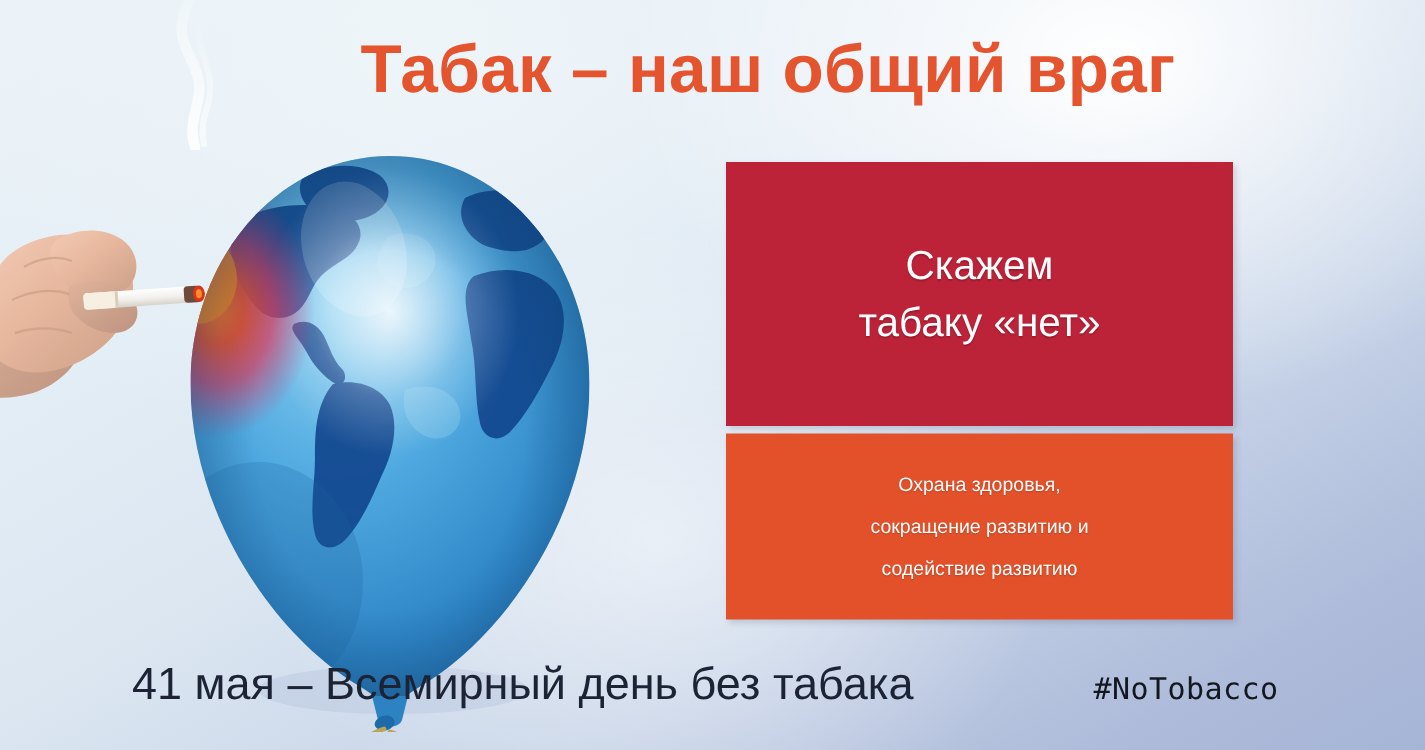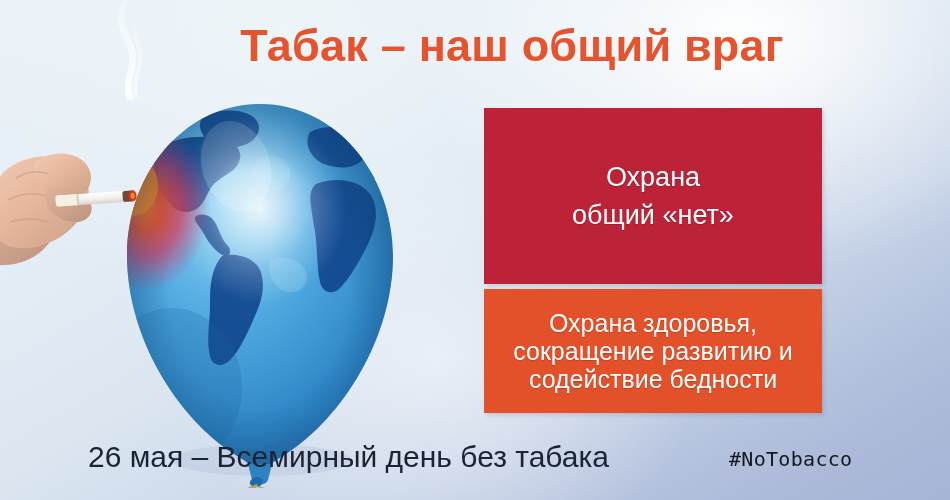--- a/index.html
+++ b/index.html
@@ -52,21 +52,21 @@
   }
 
   
   .panel-orange{
     position:absolute;left:484px;top:289px;width:338px;height:124px;
     background:#e2512a;
     box-shadow:2px 2px 4px rgba(60,60,80,.18);
     display:flex;align-items:center;justify-content:center;
   }
   .panel-orange .txt{
-    color:#ffffff;font-size:25px;line-height:28px;text-align:center;font-weight:400;
+    color:#ffffff;font-size:13px;line-height:28px;text-align:center;font-weight:400;
     text-shadow:0 1px 1px rgba(0,0,0,.18);padding:0 8px;
   }
 
   
   .bottom-line{
     position:absolute;left:88px;top:440px;
     font-size:30px;color:#1b2334;font-weight:400;white-space:nowrap;
   }
   .hashtag{
     position:absolute;left:729px;top:447px;
@@ -235,29 +235,29 @@
         <ellipse cx="141" cy="93.5" rx="4" ry="5.5" fill="#d8361b"></ellipse>
         <ellipse cx="141" cy="93.5" rx="2" ry="3" fill="#ff8c2a"></ellipse>
       </g>
     </svg>
   </div>
 
   <div class="title">Табак – наш общий враг</div>
 
   <div class="panel-red">
     <div class="txt">
-      <div>Охрана</div>
-      <div>общий «нет»</div>
+      <div>Скажем</div>
+      <div>табаку «нет»</div>
     </div>
   </div>
 
   <div class="panel-orange">
     <div class="txt">
       <div>Охрана здоровья,</div>
       <div>сокращение развитию и</div>
-      <div>содействие бедности</div>
+      <div>содействие развитию</div>
     </div>
   </div>
 
-  <div class="bottom-line">26 мая – Всемирный день без табака</div>
+  <div class="bottom-line">41 мая – Всемирный день без табака</div>
   <div class="hashtag">#NoTobacco</div>
 
 </div>
 
 </body></html>

